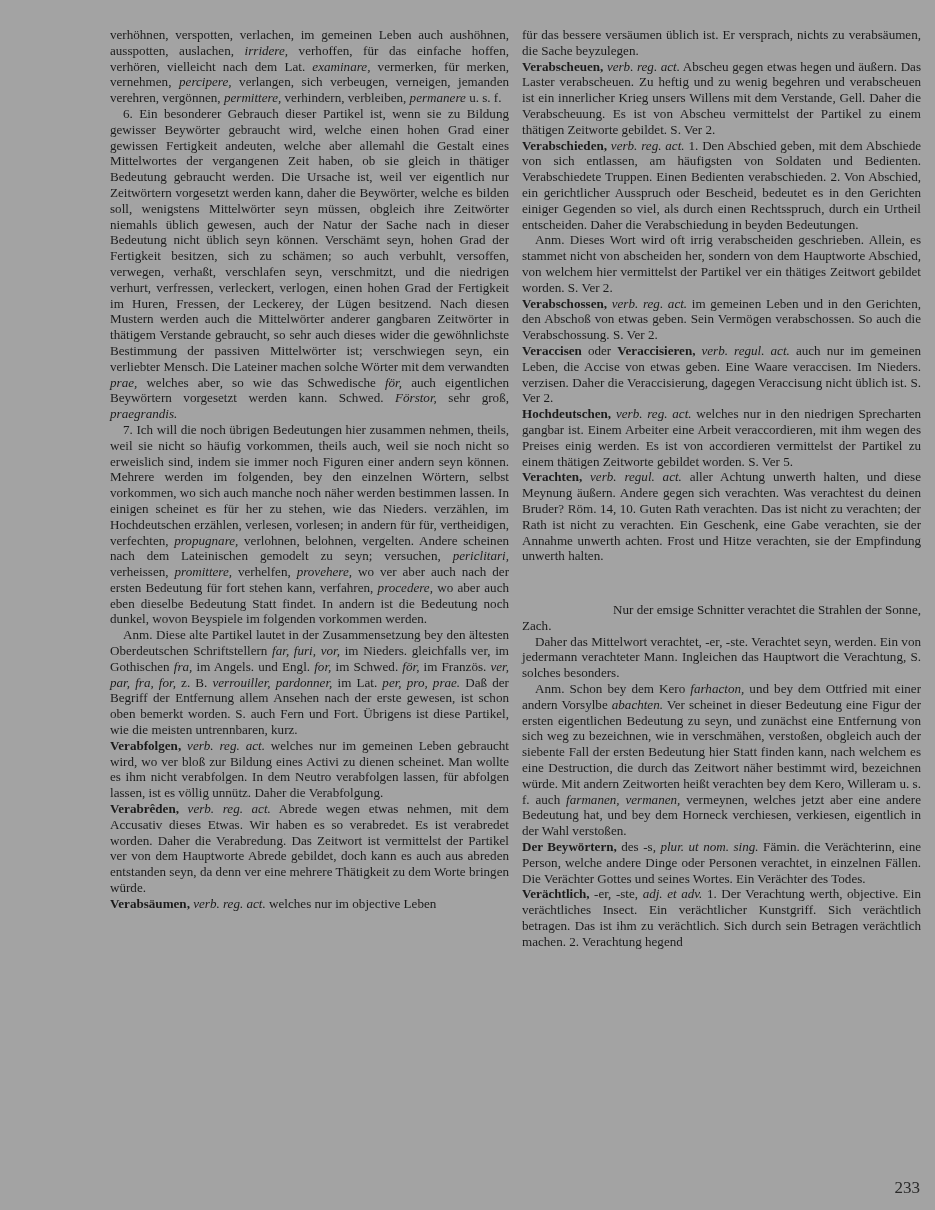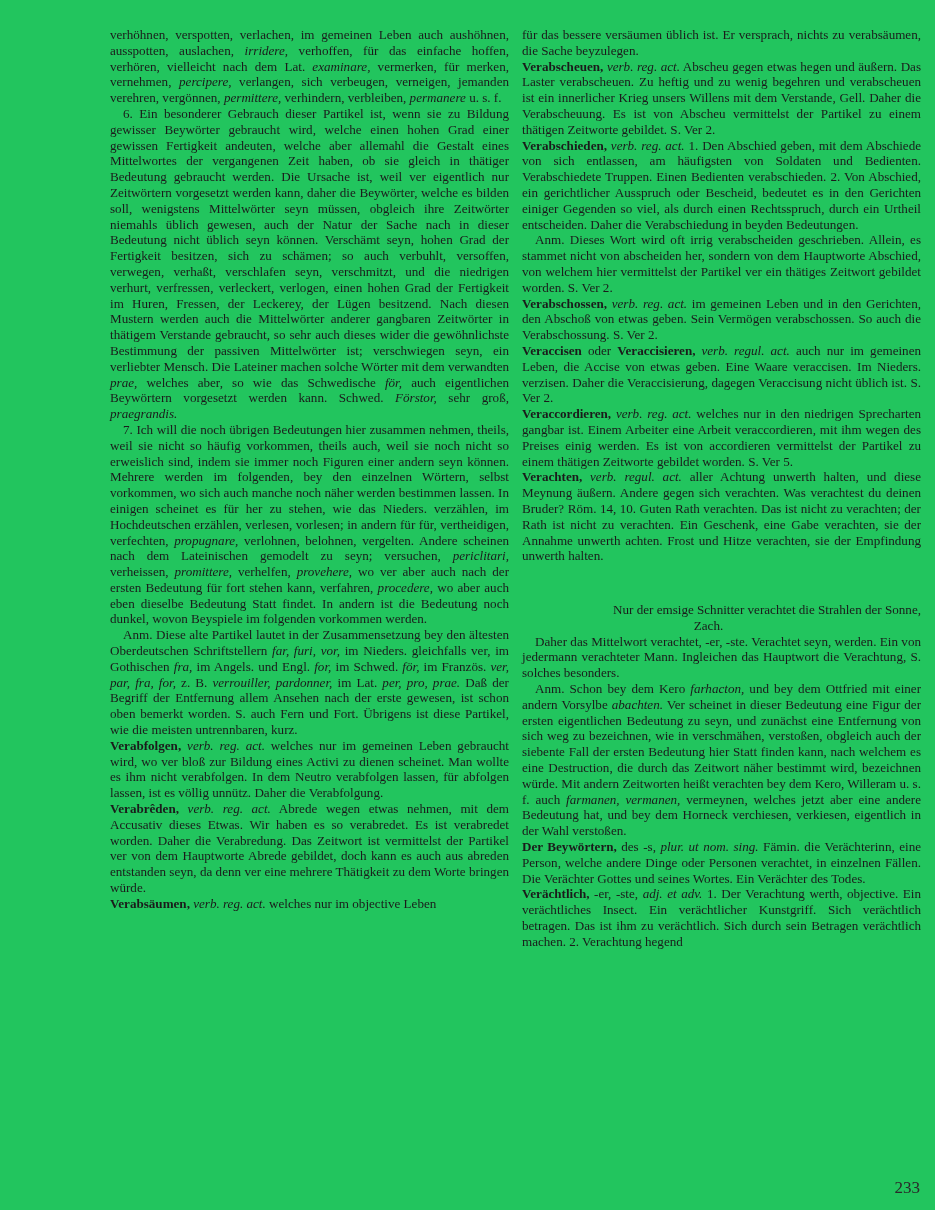--- a/index.html
+++ b/index.html
@@ -1,20 +1,20 @@
 <!DOCTYPE html>
 <html><head>
 <meta charset="utf-8">
 <style>
   html, body { margin: 0; padding: 0; background: #ffffff; }
   .page {
     position: relative;
     width: 935px;
     height: 1210px;
-    background: #22c55e;
+    background: #a3a3a3;
     overflow: hidden;
     font-family: "Liberation Serif", "DejaVu Serif", serif;
     color: #1b1b1b;
   }
   .columns {
     position: absolute;
     top: 27px;
     left: 110px;
     display: flex;
     gap: 13px;
@@ -28,21 +28,21 @@
   .para { margin: 0; }
   .para.flush { text-indent: 0; }
   .para.indent { text-indent: 13px; }
   .para.verse {
     text-indent: 0;
     padding-left: 12px;
     text-align: right;
     margin-top: 38px;
   }
   .para.attribution {
-    text-align: center;
+    text-align: left;
     padding-right: 26px;
   }
   .b { font-weight: bold; }
   .i { font-style: italic; }
   .page-number {
     position: absolute;
     right: 15px;
     top: 1178px;
     font-size: 17px;
     color: #2a2a2a;
@@ -62,21 +62,21 @@
         <div class="para flush"><span class="b">Verabrêden,</span><span class="i"> verb. reg. act.</span><span> Abrede wegen etwas nehmen, mit dem Accusativ dieses Etwas. Wir haben es so verabredet. Es ist verabredet worden. Daher die Verabredung. Das Zeitwort ist vermittelst der Partikel ver von dem Hauptworte Abrede gebildet, doch kann es auch aus abreden entstanden seyn, da denn ver eine mehrere Thätigkeit zu dem Worte bringen würde.</span></div>
         <div class="para flush"><span class="b">Verabsäumen,</span><span class="i"> verb. reg. act.</span><span> welches nur im objective Leben</span></div>
       </div>
     <div class="column">
         <div class="para flush"><span>für das bessere versäumen üblich ist. Er versprach, nichts zu verabsäumen, die Sache beyzulegen.</span></div>
         <div class="para flush"><span class="b">Verabscheuen,</span><span class="i"> verb. reg. act.</span><span> Abscheu gegen etwas hegen und äußern. Das Laster verabscheuen. Zu heftig und zu wenig begehren und verabscheuen ist ein innerlicher Krieg unsers Willens mit dem Verstande, Gell. Daher die Verabscheuung. Es ist von Abscheu vermittelst der Partikel zu einem thätigen Zeitworte gebildet. S. Ver 2.</span></div>
         <div class="para flush"><span class="b">Verabschieden,</span><span class="i"> verb. reg. act.</span><span> 1. Den Abschied geben, mit dem Abschiede von sich entlassen, am häufigsten von Soldaten und Bedienten. Verabschiedete Truppen. Einen Bedienten verabschieden. 2. Von Abschied, ein gerichtlicher Ausspruch oder Bescheid, bedeutet es in den Gerichten einiger Gegenden so viel, als durch einen Rechtsspruch, durch ein Urtheil entscheiden. Daher die Verabschiedung in beyden Bedeutungen.</span></div>
         <div class="para indent"><span>Anm. Dieses Wort wird oft irrig verabscheiden geschrieben. Allein, es stammet nicht von abscheiden her, sondern von dem Hauptworte Abschied, von welchem hier vermittelst der Partikel ver ein thätiges Zeitwort gebildet worden. S. Ver 2.</span></div>
         <div class="para flush"><span class="b">Verabschossen,</span><span class="i"> verb. reg. act.</span><span> im gemeinen Leben und in den Gerichten, den Abschoß von etwas geben. Sein Vermögen verabschossen. So auch die Verabschossung. S. Ver 2.</span></div>
         <div class="para flush"><span class="b">Veraccisen</span><span> oder </span><span class="b">Veraccisieren,</span><span class="i"> verb. regul. act.</span><span> auch nur im gemeinen Leben, die Accise von etwas geben. Eine Waare veraccisen. Im Nieders. verzisen. Daher die Veraccisierung, dagegen Veraccisung nicht üblich ist. S. Ver 2.</span></div>
-        <div class="para flush"><span class="b">Veraccordieren,</span><span class="i"> verb. reg. act.</span><span> welches nur in den niedrigen Sprecharten gangbar ist. Einem Arbeiter eine Arbeit veraccordieren, mit ihm wegen des Preises einig werden. Es ist von accordieren vermittelst der Partikel zu einem thätigen Zeitworte gebildet worden. S. Ver 5.</span></div>
+        <div class="para flush"><span class="b">Hochdeutschen,</span><span class="i"> verb. reg. act.</span><span> welches nur in den niedrigen Sprecharten gangbar ist. Einem Arbeiter eine Arbeit veraccordieren, mit ihm wegen des Preises einig werden. Es ist von accordieren vermittelst der Partikel zu einem thätigen Zeitworte gebildet worden. S. Ver 5.</span></div>
         <div class="para flush"><span class="b">Verachten,</span><span class="i"> verb. regul. act.</span><span> aller Achtung unwerth halten, und diese Meynung äußern. Andere gegen sich verachten. Was verachtest du deinen Bruder? Röm. 14, 10. Guten Rath verachten. Das ist nicht zu verachten; der Rath ist nicht zu verachten. Ein Geschenk, eine Gabe verachten, sie der Annahme unwerth achten. Frost und Hitze verachten, sie der Empfindung unwerth halten.</span></div>
         <div class="para verse"><span>Nur der emsige Schnitter verachtet die Strahlen der Sonne,</span></div>
         <div class="para attribution"><span>Zach.</span></div>
         <div class="para indent"><span>Daher das Mittelwort verachtet, -er, -ste. Verachtet seyn, werden. Ein von jedermann verachteter Mann. Ingleichen das Hauptwort die Verachtung, S. solches besonders.</span></div>
         <div class="para indent"><span>Anm. Schon bey dem Kero </span><span class="i">farhacton,</span><span> und bey dem Ottfried mit einer andern Vorsylbe </span><span class="i">abachten.</span><span> Ver scheinet in dieser Bedeutung eine Figur der ersten eigentlichen Bedeutung zu seyn, und zunächst eine Entfernung von sich weg zu bezeichnen, wie in verschmähen, verstoßen, obgleich auch der siebente Fall der ersten Bedeutung hier Statt finden kann, nach welchem es eine Destruction, die durch das Zeitwort näher bestimmt wird, bezeichnen würde. Mit andern Zeitworten heißt verachten bey dem Kero, Willeram u. s. f. auch </span><span class="i">farmanen, vermanen,</span><span> vermeynen, welches jetzt aber eine andere Bedeutung hat, und bey dem Horneck verchiesen, verkiesen, eigentlich in der Wahl verstoßen.</span></div>
         <div class="para flush"><span class="b">Der Beywörtern,</span><span> des -s, </span><span class="i">plur. ut nom. sing.</span><span> Fämin. die Verächterinn, eine Person, welche andere Dinge oder Personen verachtet, in einzelnen Fällen. Die Verächter Gottes und seines Wortes. Ein Verächter des Todes.</span></div>
         <div class="para flush"><span class="b">Verächtlich,</span><span> -er, -ste, </span><span class="i">adj. et adv.</span><span> 1. Der Verachtung werth, objective. Ein verächtliches Insect. Ein verächtlicher Kunstgriff. Sich verächtlich betragen. Das ist ihm zu verächtlich. Sich durch sein Betragen verächtlich machen. 2. Verachtung hegend</span></div>
       </div>
   </div>
   <div class="page-number">233</div>

